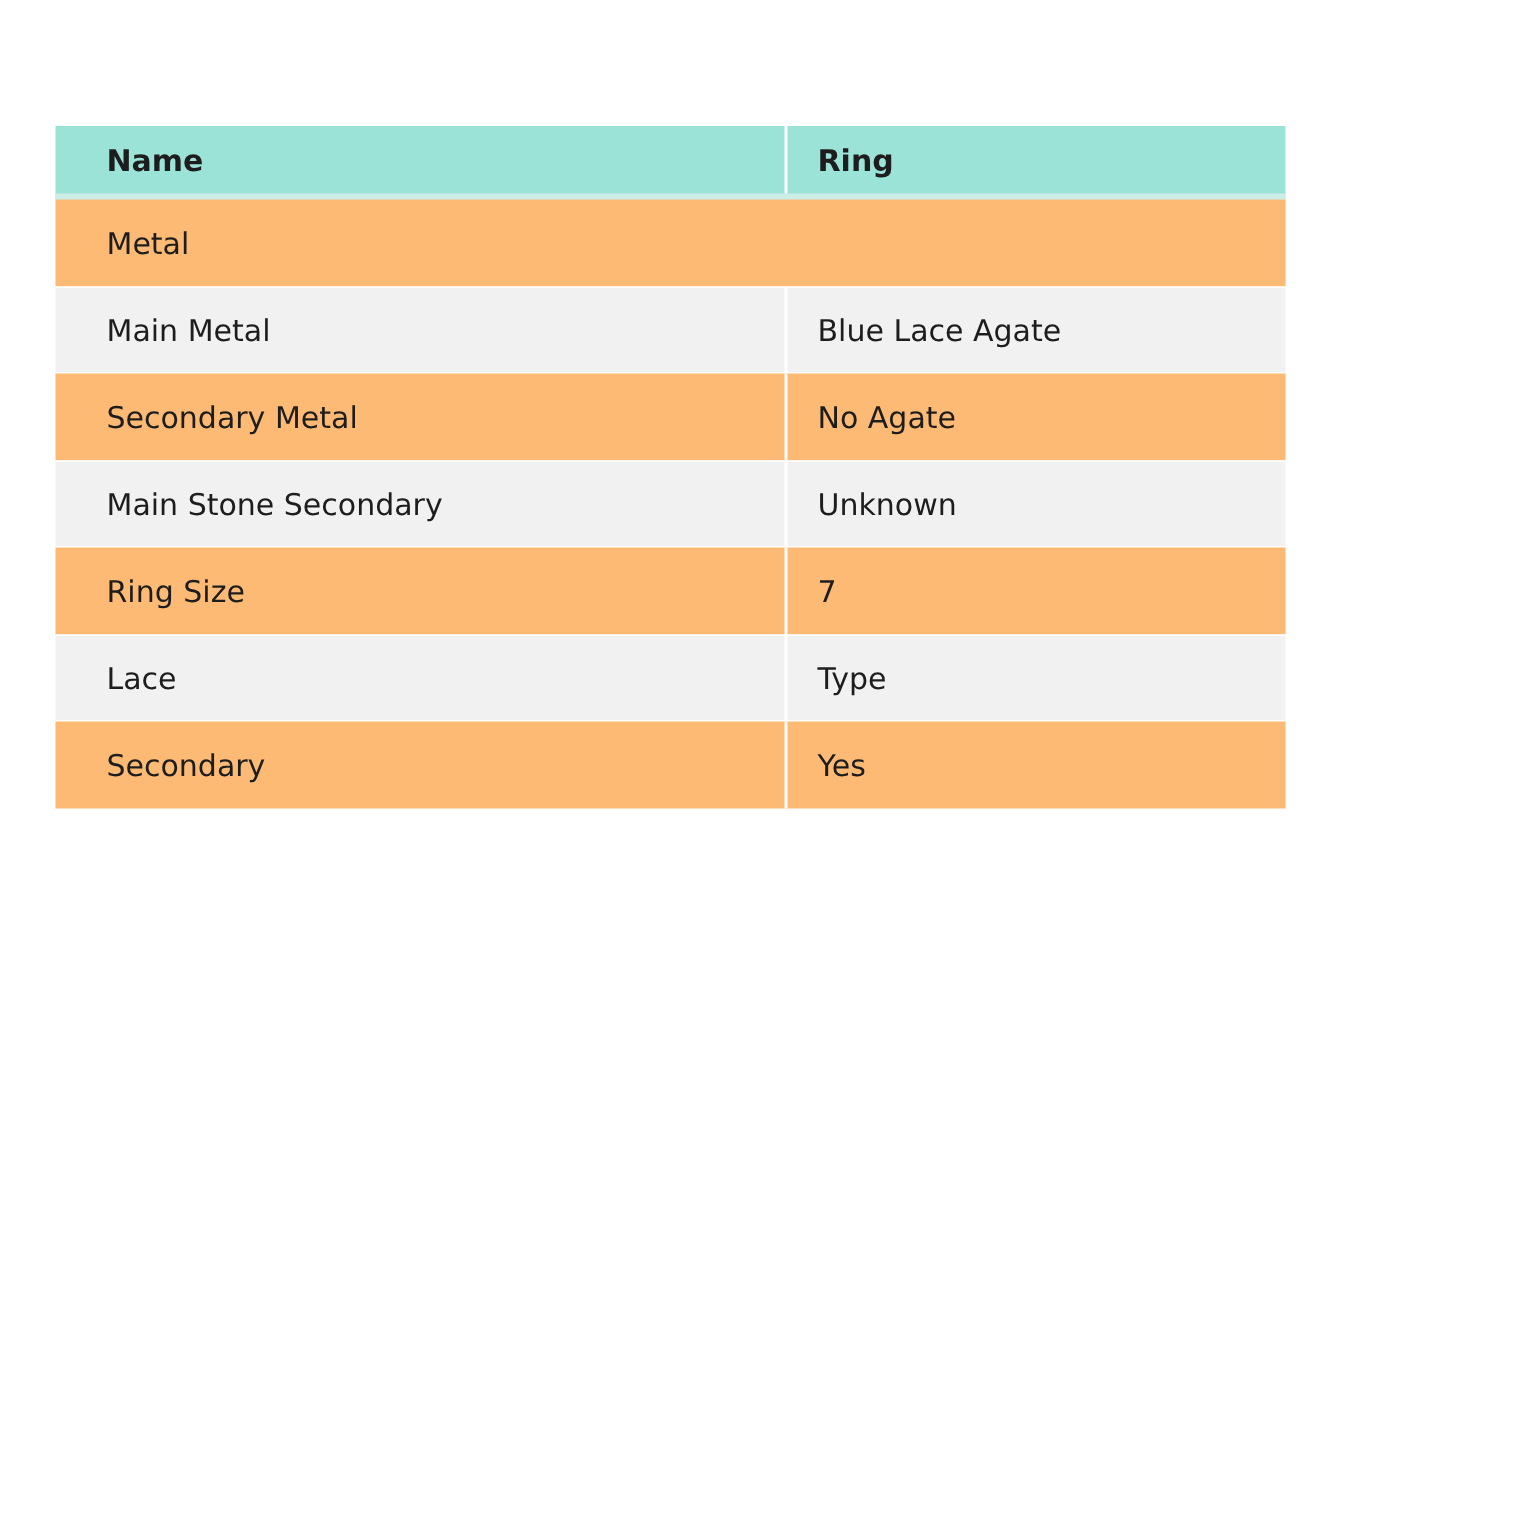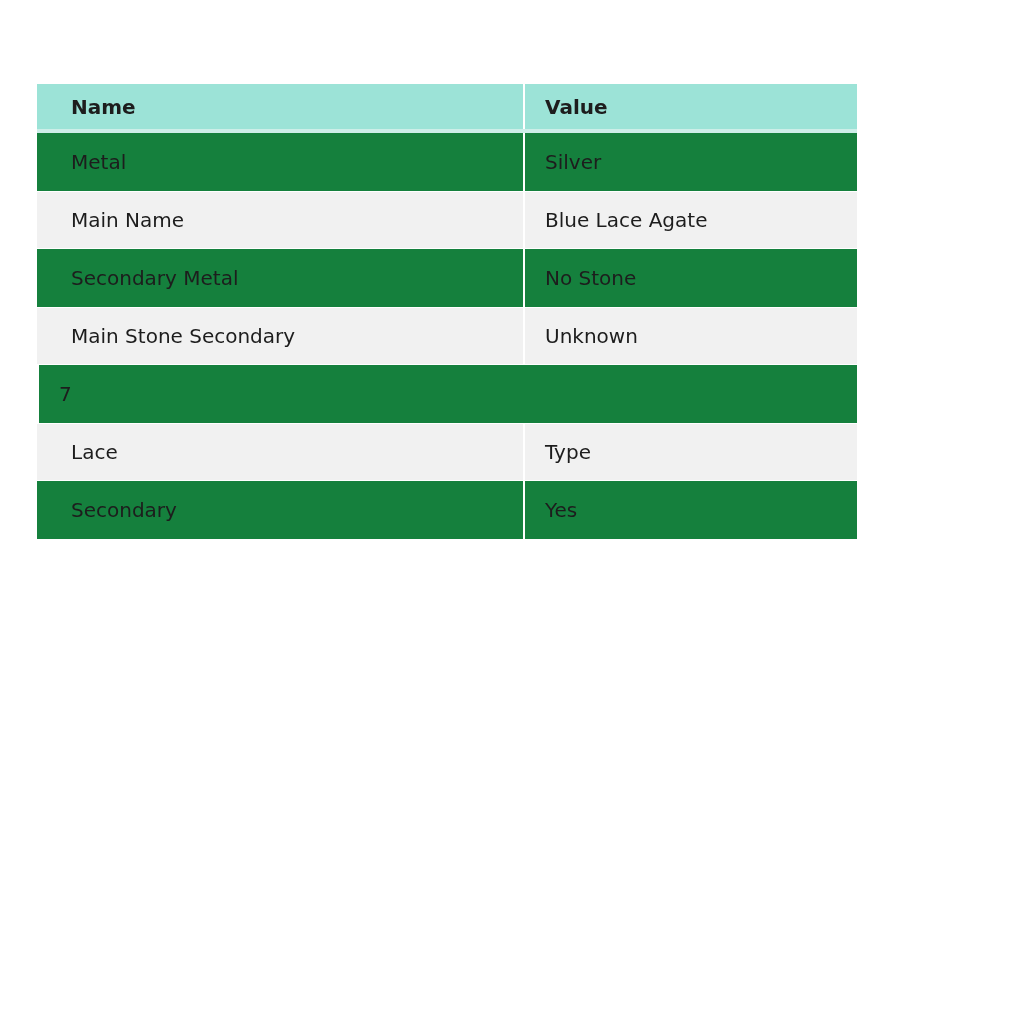--- a/index.html
+++ b/index.html
@@ -21,21 +21,21 @@
     top: 84px;
     width: 965px;
     font-size: 20px;
     color: var(--text-color, #1d1d1d);
   }
   .row {
     display: flex;
     align-items: center;
     height: 58px;
     box-sizing: border-box;
-    background: #15803d;
+    background: #fdba74;
   }
   .row.header {
     height: 49px;
     background: var(--header-bg, #9ce3d7);
     border-bottom: 4px solid var(--header-border, #cdeee8);
     font-weight: bold;
   }
   .body .row:nth-child(even) {
     background: var(--row-alt-bg, #f1f1f1);
     border-top: 1px solid var(--divider, #ffffff);
@@ -60,40 +60,40 @@
     align-items: center;
   }
 </style>
 </head>
 <body>
 
 <div class="page">
   <div class="attr-table" style="--header-bg: #9ce3d7; --header-border: #cdeee8; --row-alt-bg: #f1f1f1; --divider: #ffffff; --text-color: #1d1d1d;">
     <div class="row header">
       <div class="cell name">Name</div>
-      <div class="cell value">Value</div>
+      <div class="cell value">Ring</div>
     </div>
     <div class="body" id="table-body">
         <div class="row">
           <div class="cell name">Metal</div>
-          <div class="cell value">Silver</div>
         </div>
         <div class="row">
-          <div class="cell name">Main Name</div>
+          <div class="cell name">Main Metal</div>
           <div class="cell value">Blue Lace Agate</div>
         </div>
         <div class="row">
           <div class="cell name">Secondary Metal</div>
-          <div class="cell value">No Stone</div>
+          <div class="cell value">No Agate</div>
         </div>
         <div class="row">
           <div class="cell name">Main Stone Secondary</div>
           <div class="cell value">Unknown</div>
         </div>
         <div class="row">
+          <div class="cell name">Ring Size</div>
           <div class="cell value">7</div>
         </div>
         <div class="row">
           <div class="cell name">Lace</div>
           <div class="cell value">Type</div>
         </div>
         <div class="row">
           <div class="cell name">Secondary</div>
           <div class="cell value">Yes</div>
         </div>

